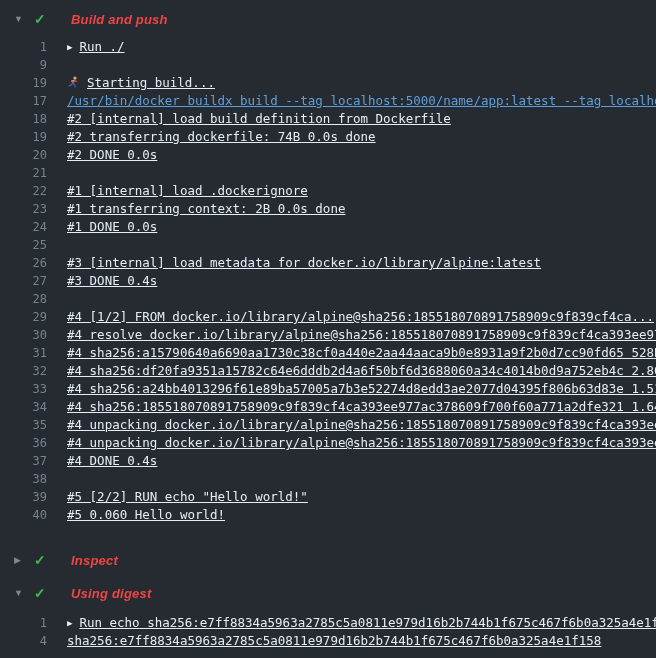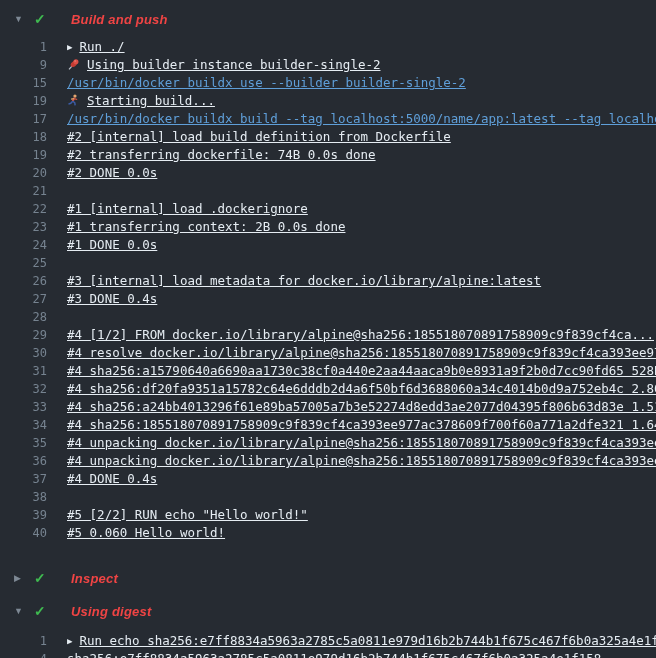--- a/index.html
+++ b/index.html
@@ -52,26 +52,21 @@
 </head>
 <body>
 
 <div class="log-viewer">
   <div class="section sec-0">
     <div class="section-header">
       <span class="tri">▼</span>
       <span class="check">✓</span>
       <span class="title">Build and push</span>
     </div>
-    <div class="log"><div class="line"><span class="ln">1</span><span class="lt run"><span class="caret">▶</span>Run ./</span></div><div class="line"><span class="ln">9</span><span class="lt notice"><span class="emoji"><svg width="13" height="13" viewBox="0 0 16 16">
-                <line x1="2.5" y1="14" x2="7.5" y2="8.5" stroke="#b9c0c9" stroke-width="1.6"></line>
-                <path d="M8.5 3.5 L12.5 7.5 L10 10.2 C8.2 11.6 5.6 11 4.8 9.8 C4 8.6 4.6 6 6.3 5.2 Z" fill="#c43c33"></path>
-                <circle cx="11" cy="4.6" r="3.1" fill="#dd4f45"></circle>
-                <circle cx="10" cy="3.7" r="0.9" fill="#ef8a7f"></circle>
-              </svg></span>Using builder instance builder-single-2</span></div><div class="line"><span class="ln">15</span><span class="lt command">/usr/bin/docker buildx use --builder builder-single-2</span></div><div class="line"><span class="ln">19</span><span class="lt notice"><span class="emoji"><svg width="13" height="13" viewBox="0 0 16 16">
+    <div class="log"><div class="line"><span class="ln">1</span><span class="lt run"><span class="caret">▶</span>Run ./</span></div><div class="line"><span class="ln">9</span></div><div class="line"><span class="ln">19</span><span class="lt notice"><span class="emoji"><svg width="13" height="13" viewBox="0 0 16 16">
                 <circle cx="9.8" cy="2.6" r="2" fill="#e2a66f"></circle>
                 <path d="M9.2 4.6 L7 8.8" stroke="#d6533f" stroke-width="2.4" fill="none"></path>
                 <path d="M9 5.6 L12.5 6.8" stroke="#d6533f" stroke-width="1.5" fill="none"></path>
                 <path d="M8.6 5.6 L5 6.2" stroke="#e2a66f" stroke-width="1.5" fill="none"></path>
                 <path d="M7 8.8 L9.6 10.8 L10 14" stroke="#3c5da8" stroke-width="1.8" fill="none"></path>
                 <path d="M7 8.8 L4.6 11.4 L1.8 12.4" stroke="#3c5da8" stroke-width="1.8" fill="none"></path>
               </svg></span>Starting build...</span></div><div class="line"><span class="ln">17</span><span class="lt command">/usr/bin/docker buildx build --tag localhost:5000/name/app:latest --tag localhost:50</span></div><div class="line"><span class="ln">18</span><span class="lt plain">#2 [internal] load build definition from Dockerfile</span></div><div class="line"><span class="ln">19</span><span class="lt plain">#2 transferring dockerfile: 74B 0.0s done</span></div><div class="line"><span class="ln">20</span><span class="lt plain">#2 DONE 0.0s</span></div><div class="line"><span class="ln">21</span><span class="lt blank"></span></div><div class="line"><span class="ln">22</span><span class="lt plain">#1 [internal] load .dockerignore</span></div><div class="line"><span class="ln">23</span><span class="lt plain">#1 transferring context: 2B 0.0s done</span></div><div class="line"><span class="ln">24</span><span class="lt plain">#1 DONE 0.0s</span></div><div class="line"><span class="ln">25</span><span class="lt blank"></span></div><div class="line"><span class="ln">26</span><span class="lt plain">#3 [internal] load metadata for docker.io/library/alpine:latest</span></div><div class="line"><span class="ln">27</span><span class="lt plain">#3 DONE 0.4s</span></div><div class="line"><span class="ln">28</span><span class="lt blank"></span></div><div class="line"><span class="ln">29</span><span class="lt plain">#4 [1/2] FROM docker.io/library/alpine@sha256:185518070891758909c9f839cf4ca...</span></div><div class="line"><span class="ln">30</span><span class="lt plain">#4 resolve docker.io/library/alpine@sha256:185518070891758909c9f839cf4ca393ee977ac3</span></div><div class="line"><span class="ln">31</span><span class="lt plain">#4 sha256:a15790640a6690aa1730c38cf0a440e2aa44aaca9b0e8931a9f2b0d7cc90fd65 528B / 5</span></div><div class="line"><span class="ln">32</span><span class="lt plain">#4 sha256:df20fa9351a15782c64e6dddb2d4a6f50bf6d3688060a34c4014b0d9a752eb4c 2.80MB /</span></div><div class="line"><span class="ln">33</span><span class="lt plain">#4 sha256:a24bb4013296f61e89ba57005a7b3e52274d8edd3ae2077d04395f806b63d83e 1.51kB /</span></div><div class="line"><span class="ln">34</span><span class="lt plain">#4 sha256:185518070891758909c9f839cf4ca393ee977ac378609f700f60a771a2dfe321 1.64kB /</span></div><div class="line"><span class="ln">35</span><span class="lt plain">#4 unpacking docker.io/library/alpine@sha256:185518070891758909c9f839cf4ca393ee977a</span></div><div class="line"><span class="ln">36</span><span class="lt plain">#4 unpacking docker.io/library/alpine@sha256:185518070891758909c9f839cf4ca393ee977a</span></div><div class="line"><span class="ln">37</span><span class="lt plain">#4 DONE 0.4s</span></div><div class="line"><span class="ln">38</span><span class="lt blank"></span></div><div class="line"><span class="ln">39</span><span class="lt plain">#5 [2/2] RUN echo "Hello world!"</span></div><div class="line"><span class="ln">40</span><span class="lt plain">#5 0.060 Hello world!</span></div></div>
   </div>
 
   <div class="section sec-1">

